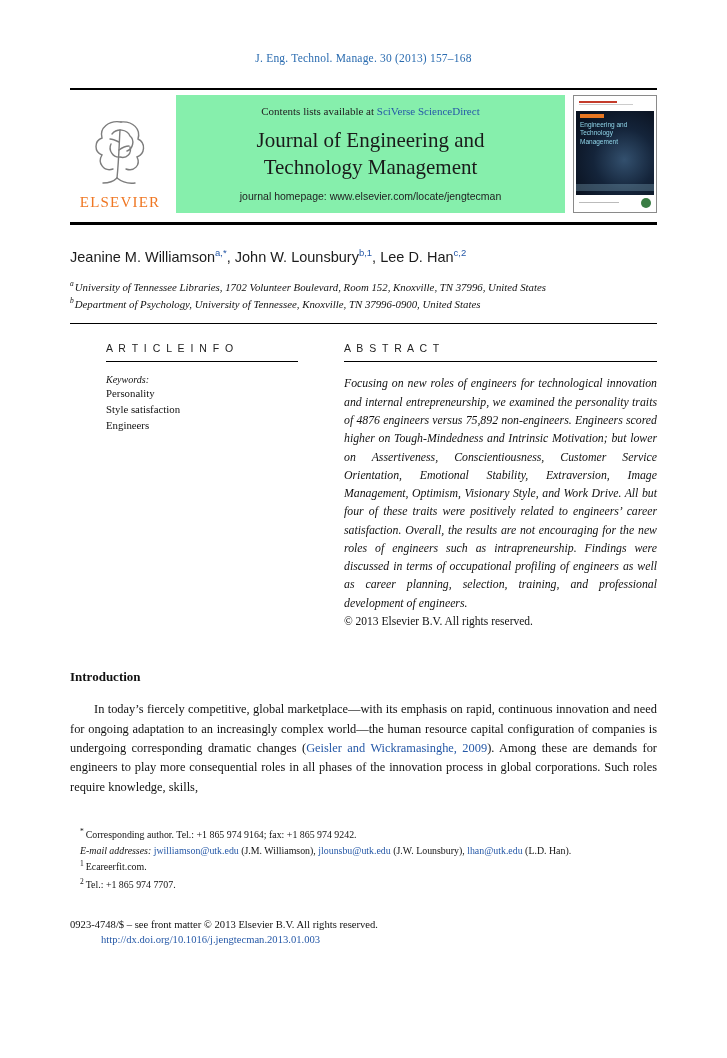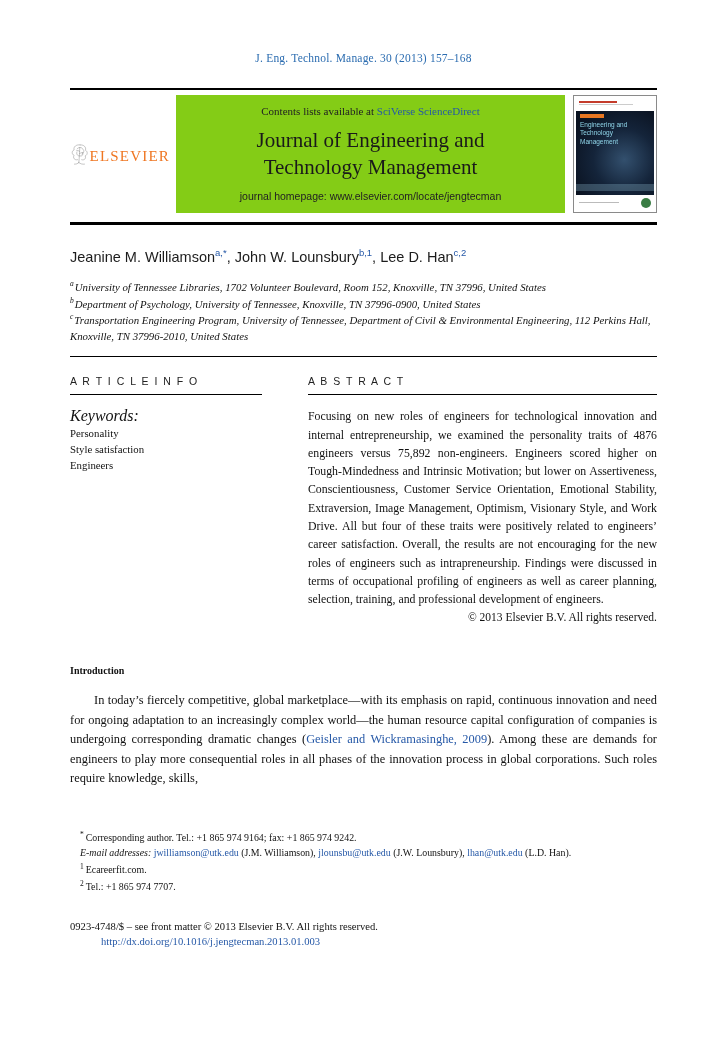--- a/index.html
+++ b/index.html
@@ -19,33 +19,33 @@
   .journal-ref {
     text-align: center;
     font-size: 11.5px;
     color: #2b6cb0;
     letter-spacing: 0.2px;
   }
   .rule-thin-top { border-top: 2px solid #000; margin-top: 24px; }
   .header { display: flex; margin-top: 5px; height: 118px; align-items: stretch; }
   .logo-col {
     width: 106px;
-    display: flex; flex-direction: row; align-items: center; justify-content: flex-end;
+    display: flex; flex-direction: column; align-items: center; justify-content: flex-end;
     padding: 4px 6px 2px 0;
   }
   .logo-text {
     font-family: "Liberation Serif", serif;
     color: #ef7622;
     font-size: 15px;
     letter-spacing: 1.2px;
     margin-top: 2px;
   }
   .header-center {
     flex: 1;
-    background: #84cc16;
+    background: #86efac;
     text-align: center;
     padding: 10px 6px 8px 6px;
     margin-right: 8px;
   }
   .contents-line { font-size: 11px; color: #222; }
   .contents-line a, .link { color: #2558a7; text-decoration: none; cursor: pointer; }
   .journal-title {
     font-family: "Liberation Serif", serif;
     font-size: 21px;
     line-height: 1.28;
@@ -91,51 +91,52 @@
     font-family: "Liberation Sans", sans-serif;
     font-size: 14.5px;
     color: #1c1c1c;
     margin-top: 22px;
   }
   .authors .sup { font-size: 9.5px; vertical-align: super; color: #2558a7; }
   .affiliations { margin-top: 13px; font-size: 10.8px; font-style: italic; line-height: 1.5; color: #111; }
   .affiliations .sup { font-size: 7.5px; vertical-align: super; margin-right: 1px; }
   .rule-affil { border-top: 1px solid #000; margin-top: 12px; }
 
-  .info-abstract { display: flex; margin-top: 18px; }
+  .info-abstract { display: flex; margin-top: 18px; margin-left: 36px; }
   .info-col { width: 192px; margin-right: 46px; flex-shrink: 0; }
   .abstract-col { flex: 1; }
   .section-heading {
     font-family: "Liberation Sans", sans-serif;
     font-size: 10.5px;
     letter-spacing: 1.5px;
     color: #222;
   }
   .heading-rule { border-top: 1px solid #000; margin: 7px 0 12px 0; }
-  .keywords-label { font-style: italic; font-size: 16px; margin-bottom: 1px; }
+  .keywords-label { font-style: italic; font-size: 10px; margin-bottom: 1px; }
   .keyword { font-size: 10.8px; line-height: 1.45; }
   .abstract-text {
     font-size: 11.8px;
     line-height: 1.55;
     text-align: justify;
     color: #111;
-  }
-  .copyright { text-align: right; font-size: 11.5px; margin-top: 3px; }
-
-  .intro-heading { font-weight: bold; font-size: 10px; margin-top: 42px; font-family: "Liberation Serif", serif; }
+    font-style: italic;
+  }
+  .copyright { text-align: left; font-size: 11.5px; margin-top: 3px; }
+
+  .intro-heading { font-weight: bold; font-size: 13px; margin-top: 42px; font-family: "Liberation Serif", serif; }
   .body-para {
     margin-top: 15px;
     font-size: 12.4px;
     line-height: 1.57;
     text-align: justify;
     text-indent: 24px;
   }
   .body-para .cite { color: #2558a7; cursor: pointer; }
 
-  .footnotes { margin-top: 40px; font-size: 9.9px; line-height: 1.5; color: #111; font-family: Liberation Serif, serif; }
+  .footnotes { margin-top: 29px; font-size: 9.9px; line-height: 1.5; color: #111; font-family: Liberation Serif, serif; }
   .footnote-line { text-indent: 10px; }
   .footnote-line .marker { font-size: 7.5px; vertical-align: super; margin-right: 2px; }
   .footnote-line .italic { font-style: italic; }
   .footnote-line .link { color: #2558a7; }
 
   .footer-block { margin-top: 24px; font-size: 10.6px; line-height: 1.45; }
   .footer-doi { color: #2558a7; cursor: pointer; margin-left: 31px; }
   svg.tree { display: block; }
 </style>
 </head>
@@ -201,21 +202,20 @@
   <div class="rule-thick"></div>
 
 
   <div class="authors">
     <span>Jeanine M. Williamson</span><span class="sup">a,*</span><span>, </span><span>John W. Lounsbury</span><span class="sup">b,1</span><span>, </span><span>Lee D. Han</span><span class="sup">c,2</span>
   </div>
 
   <div class="affiliations">
     <div><span class="sup">a</span><span>University of Tennessee Libraries, 1702 Volunteer Boulevard, Room 152, Knoxville, TN 37996, United States</span></div>
     <div><span class="sup">b</span><span>Department of Psychology, University of Tennessee, Knoxville, TN 37996-0900, United States</span></div>
-    <div><span class="sup">c</span><span>Transportation Engineering Program, University of Tennessee, Department of Civil &amp; Environmental Engineering, 112 Perkins Hall, Knoxville, TN 37996-2010, United States</span></div>
   </div>
 
   <div class="rule-affil"></div>
 
   <div class="info-abstract">
 
     <div class="info-col">
       <div class="section-heading">A R T I C L E   I N F O</div>
       <div class="heading-rule"></div>
       <div class="keywords-label">Keywords:</div>

